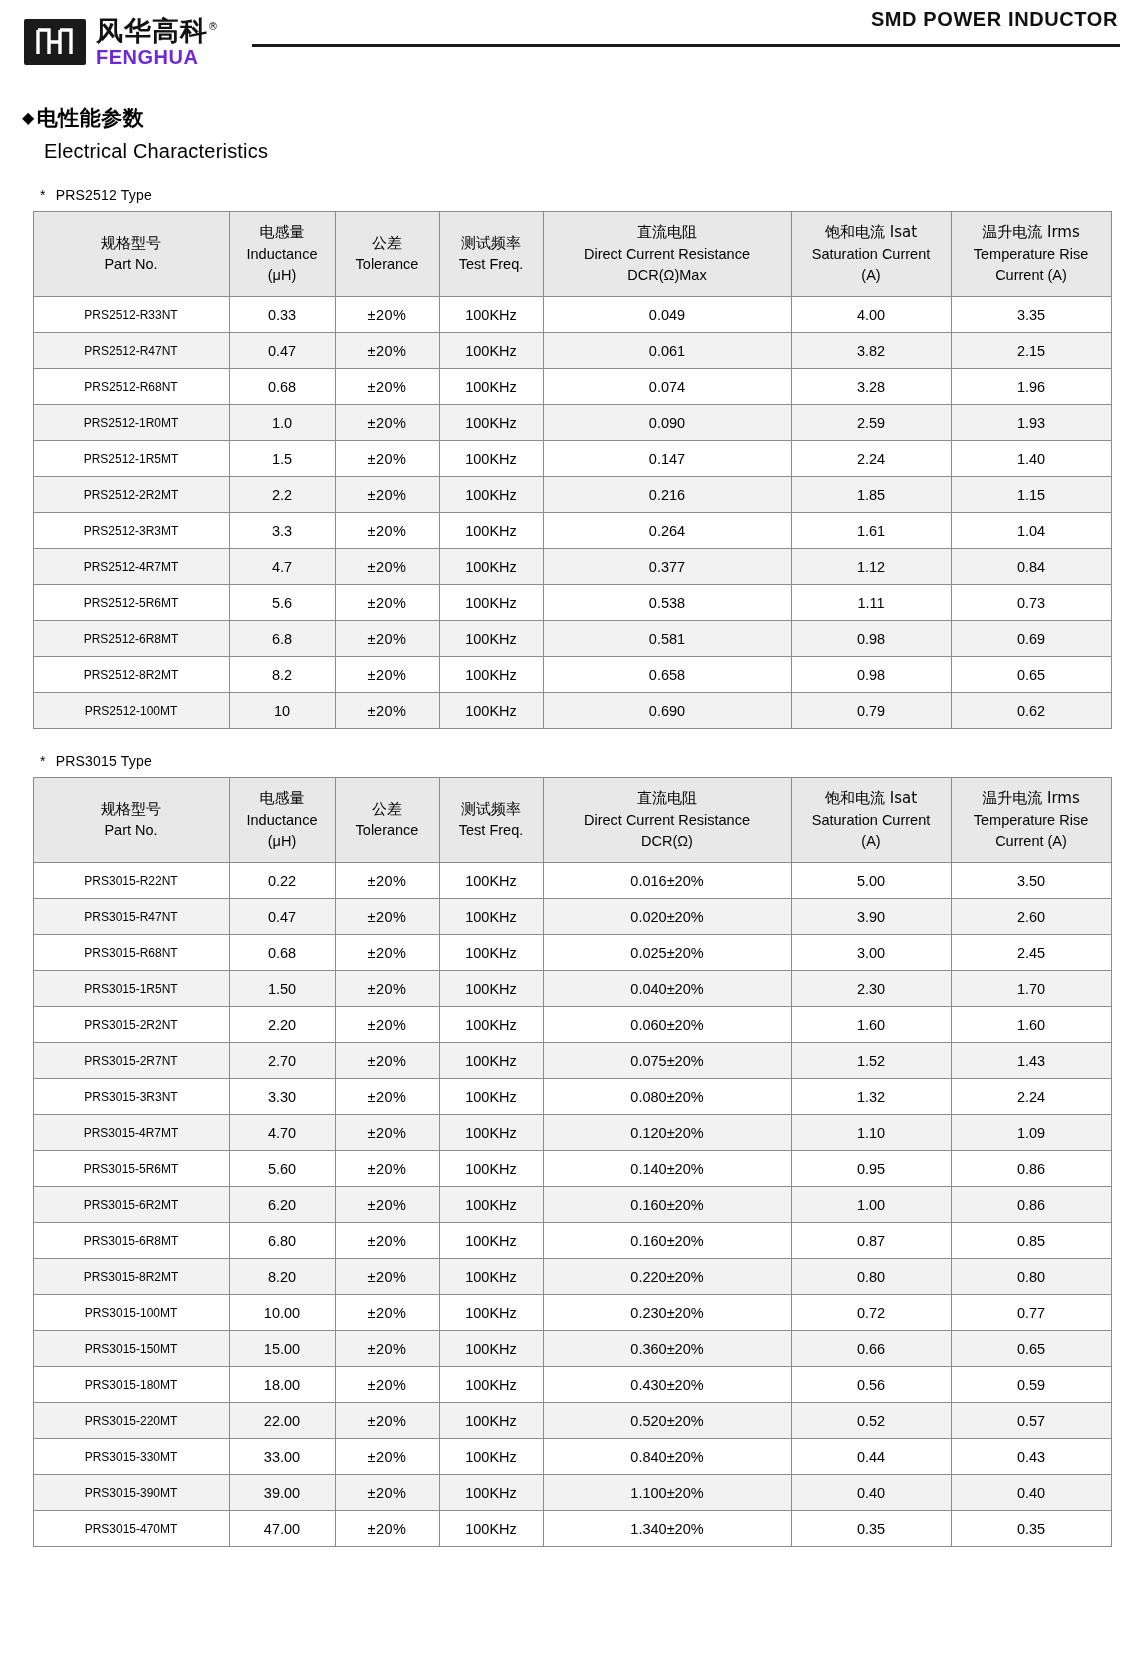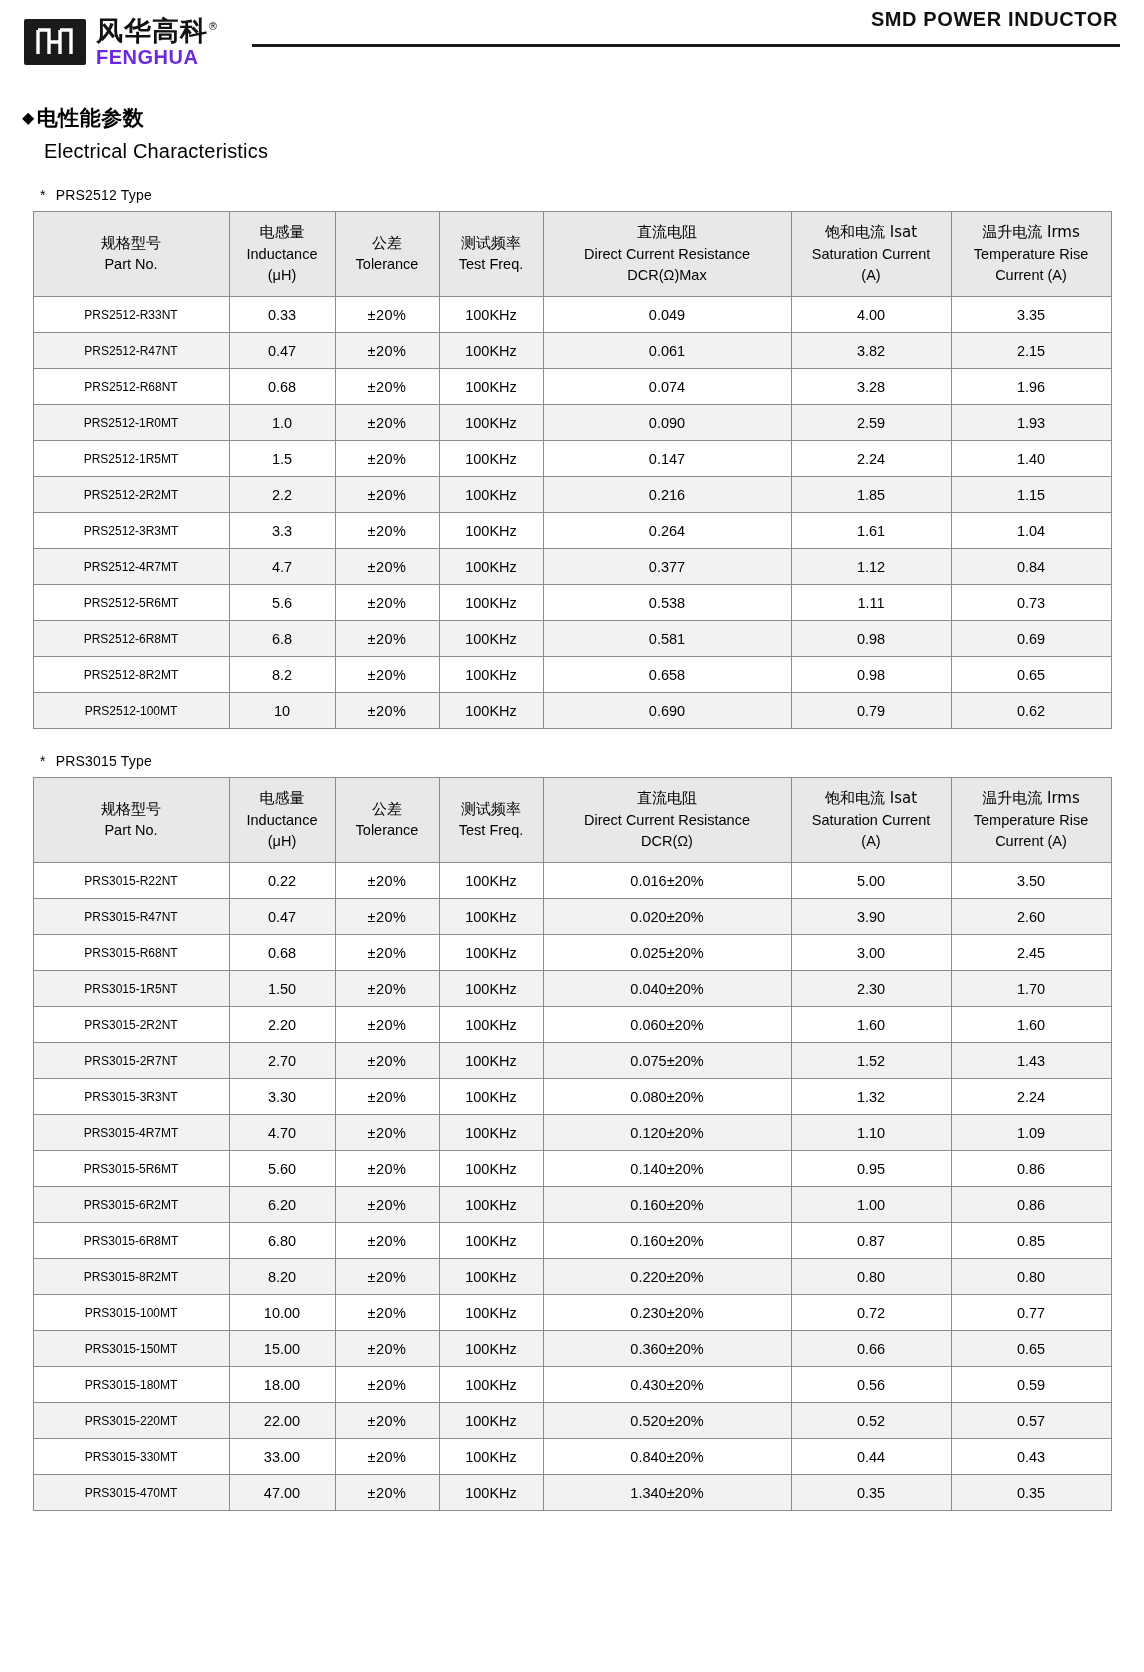--- a/index.html
+++ b/index.html
@@ -558,20 +558,29 @@
           <tr>
             <td class="part">PRS3015-330MT</td>
             <td>33.00</td>
             <td class="tol">±20%</td>
             <td>100KHz</td>
             <td>0.840±20%</td>
             <td>0.44</td>
             <td>0.43</td>
           </tr>
           <tr>
+            <td class="part">PRS3015-390MT</td>
+            <td>39.00</td>
+            <td class="tol">±20%</td>
+            <td>100KHz</td>
+            <td>1.100±20%</td>
+            <td>0.40</td>
+            <td>0.40</td>
+          </tr>
+          <tr>
             <td class="part">PRS3015-470MT</td>
             <td>47.00</td>
             <td class="tol">±20%</td>
             <td>100KHz</td>
             <td>1.340±20%</td>
             <td>0.35</td>
             <td>0.35</td>
           </tr>
         </tbody>
     </table>

